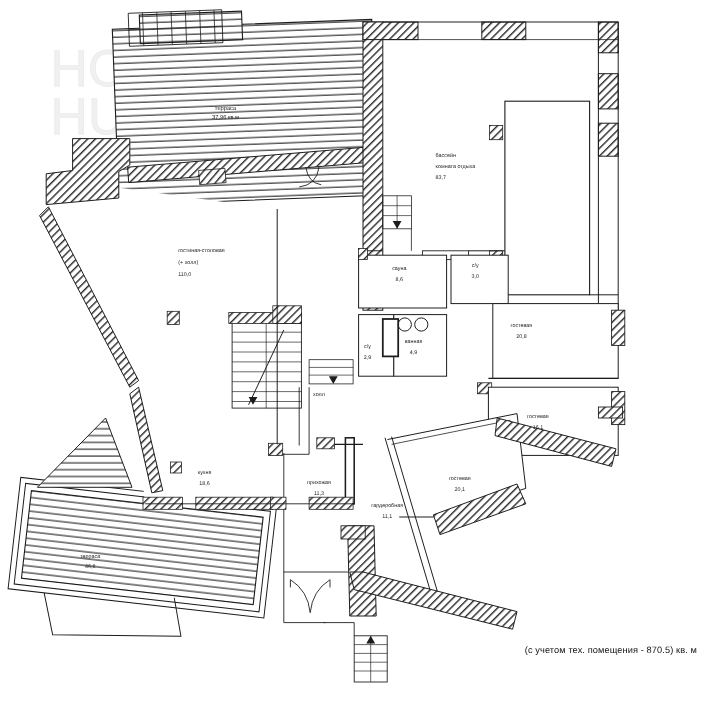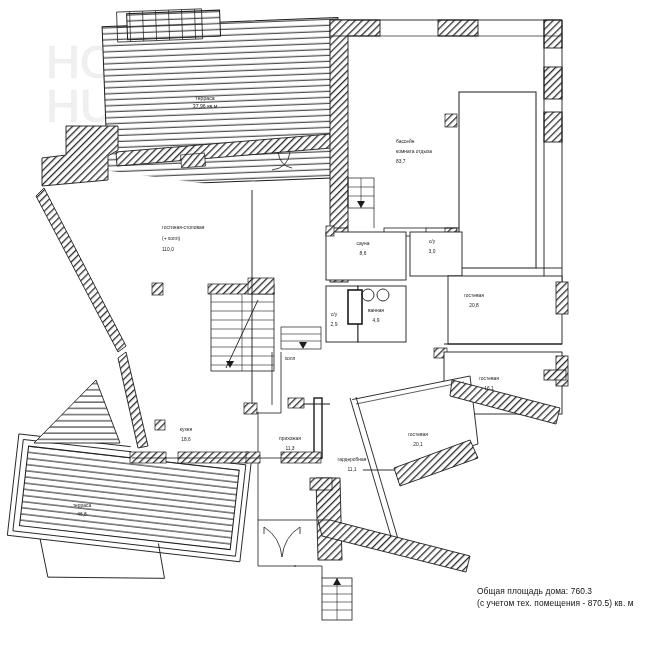--- a/index.html
+++ b/index.html
@@ -279,15 +279,14 @@
     <text class="rm" x="352" y="471" text-anchor="middle">11,1</text>
 
     <text class="rm" x="82" y="507" text-anchor="middle">терраса</text>
     <text class="rm" x="82" y="516" text-anchor="middle">46,8</text>
 
     <text class="rm" x="290" y="360" text-anchor="middle">холл</text>
   </g>
 </svg>
 
 <div class="legend">
-  <div>Общая площадь дома: 760.3</div>
   <div>(с учетом тех. помещения - 870.5) кв. м</div>
 </div>
 
 </body></html>

